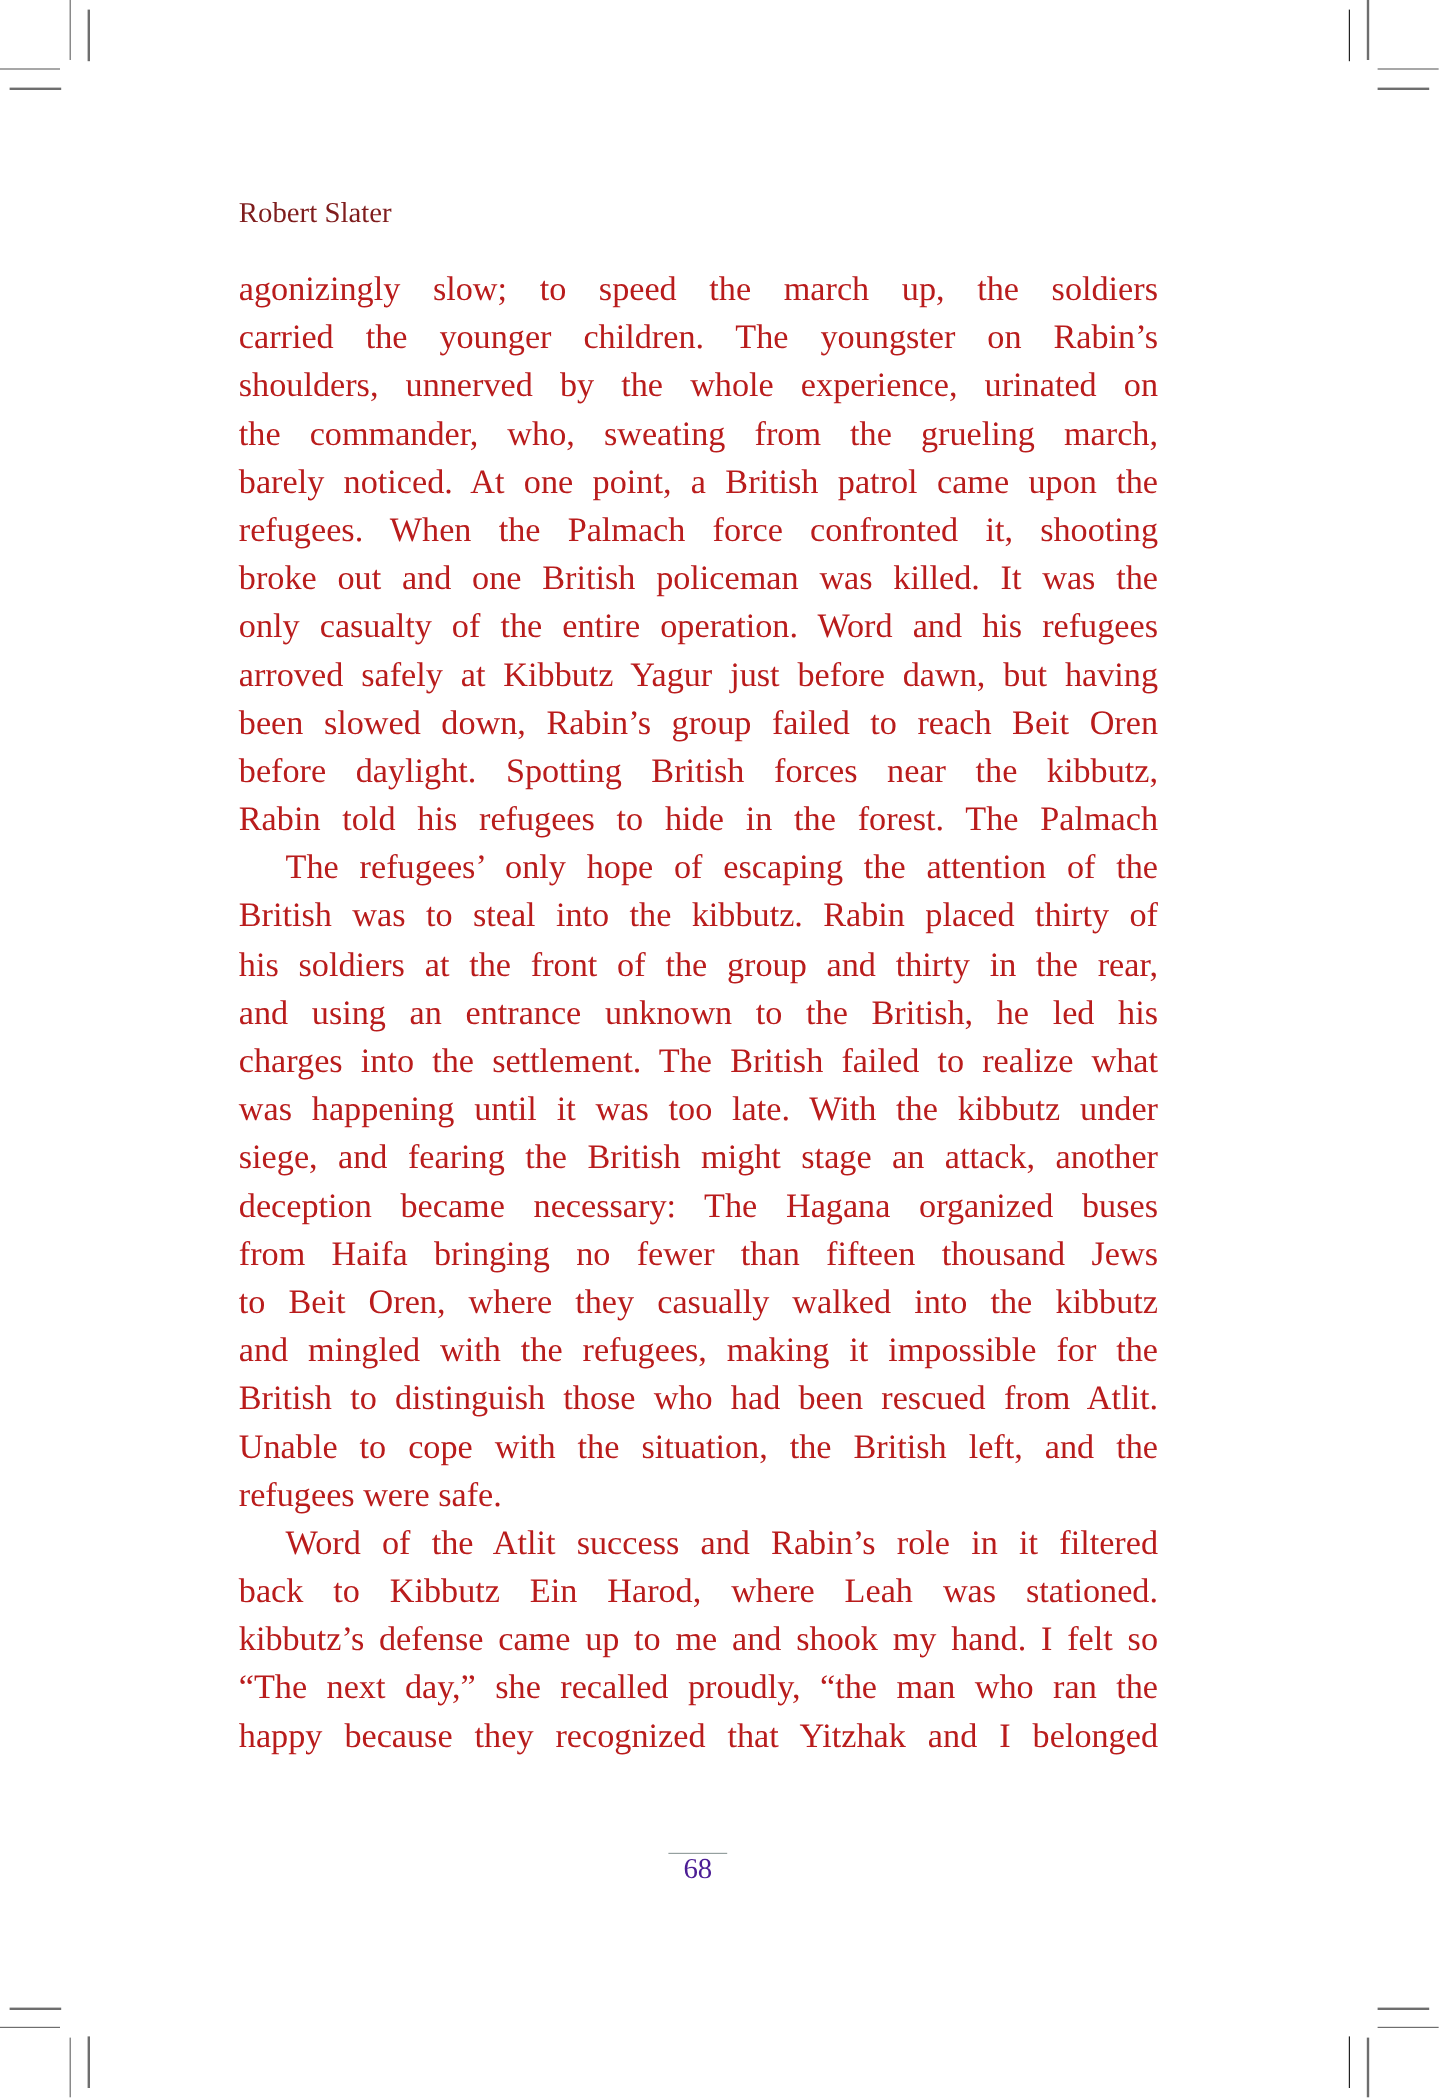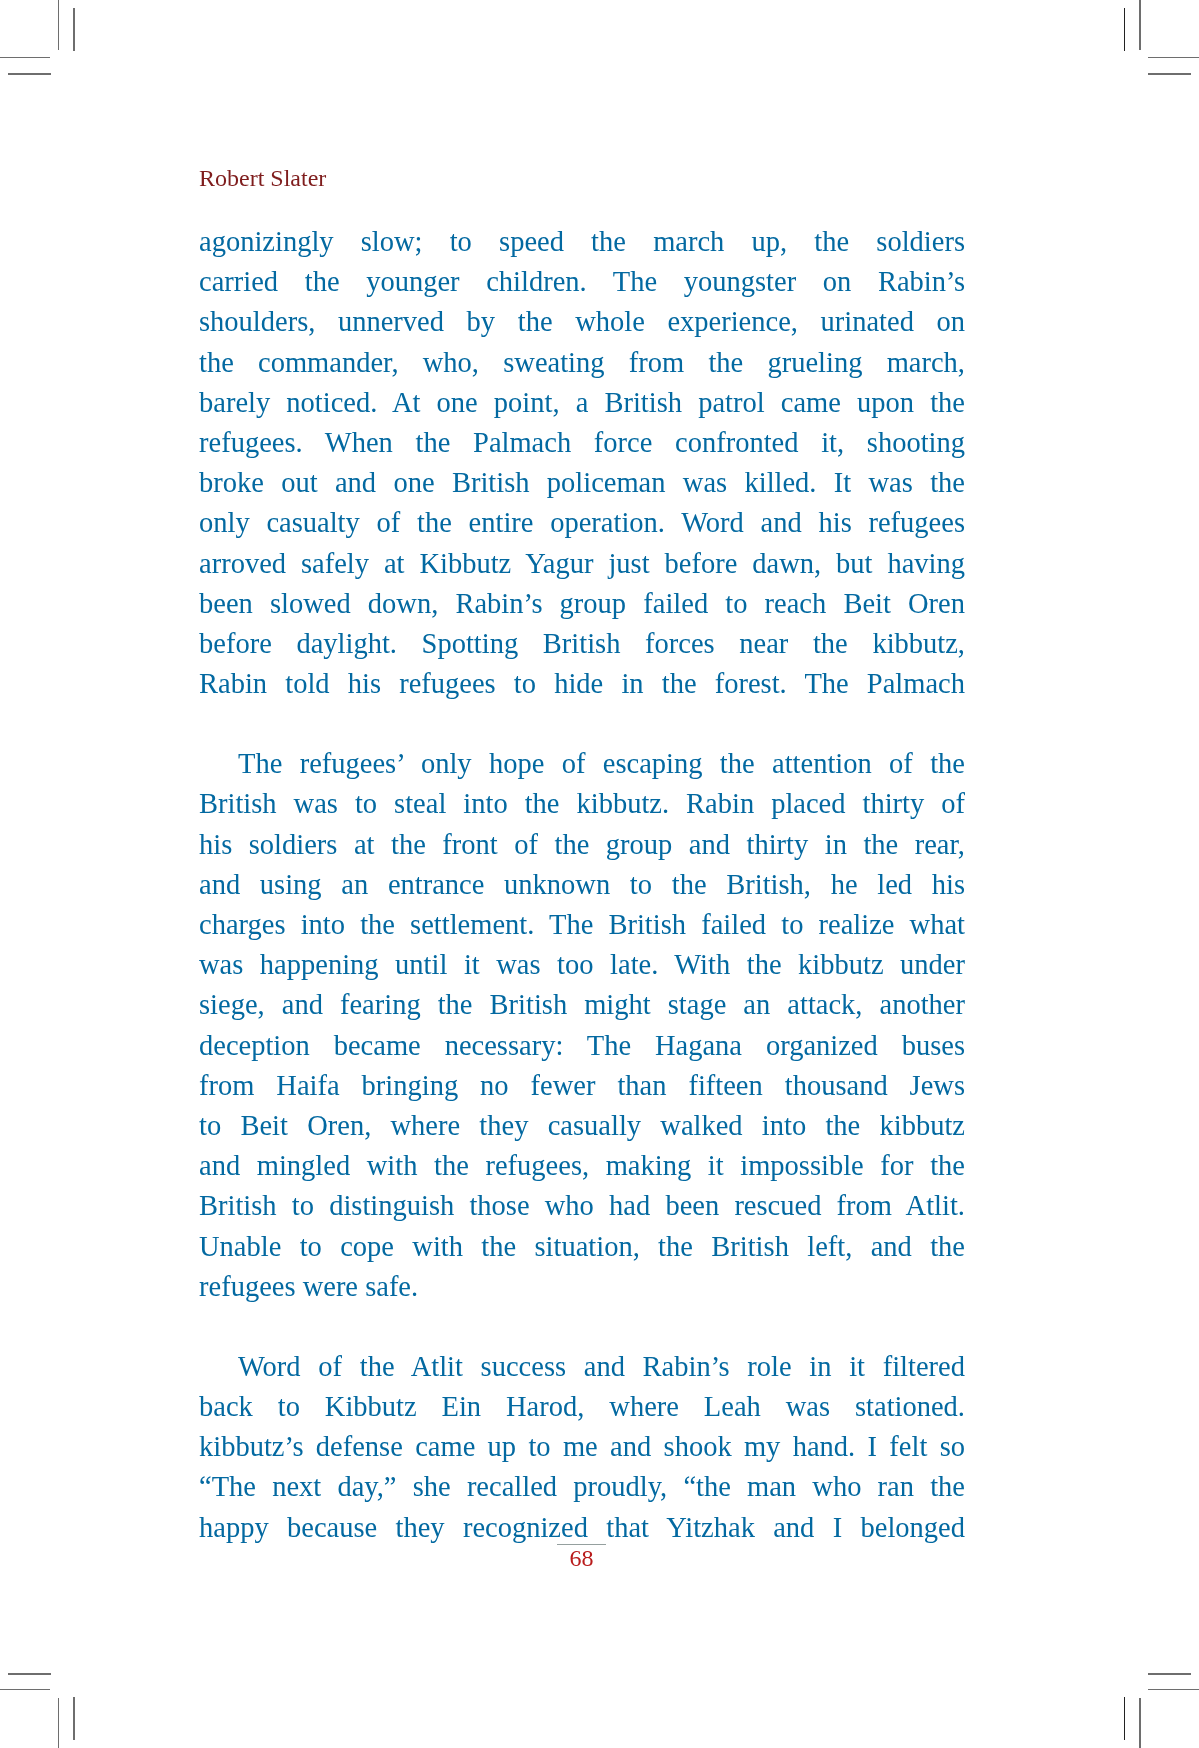--- a/index.html
+++ b/index.html
@@ -6,32 +6,32 @@
   body { width: 1199px; height: 1748px; position: relative; overflow: hidden; }
   .crop { position: absolute; background: #6e6e6e; }
   .header {
     position: absolute; left: 199px; top: 165px;
     font-family: "Liberation Serif", serif; font-size: 24px; color: #7f1d1d;
     letter-spacing: 0px;
   }
   .body-text {
     position: absolute; left: 199px; top: 222px; width: 766px;
     font-family: "Liberation Serif", serif; font-size: 28.5px; line-height: 40.2px;
-    color: #0369a1;
+    color: #b91c1c;
   }
   .line { display: block; text-align: justify; text-align-last: justify; white-space: nowrap; height: 40.2px; overflow: visible; }
   .line.last { text-align-last: left; }
-  .line.indent { padding-left: 39px; margin-top: 40px; }
+  .line.indent { padding-left: 39px; }
   .line.condensed { letter-spacing: -0.6px; word-spacing: -1px; }
   .page-num-rule {
     position: absolute; left: 557px; top: 1544px; width: 49px; height: 1px; background: #95a09f;
   }
   .page-num {
     position: absolute; left: 557px; top: 1545px; width: 49px; text-align: center;
-    font-family: "Liberation Serif", serif; font-size: 24px; color: #b91c1c;
+    font-family: "Liberation Serif", serif; font-size: 24px; color: #4c1d95;
   }
 </style>
 </head>
 <body>
 
 <div class="crop" style="left:58px;top:0;width:1px;height:50px;"></div>
 <div class="crop" style="left:73px;top:8px;width:2px;height:43px;"></div>
 <div class="crop" style="left:0;top:57px;width:50px;height:1px;"></div>
 <div class="crop" style="left:8px;top:73px;width:43px;height:2px;"></div>
 

